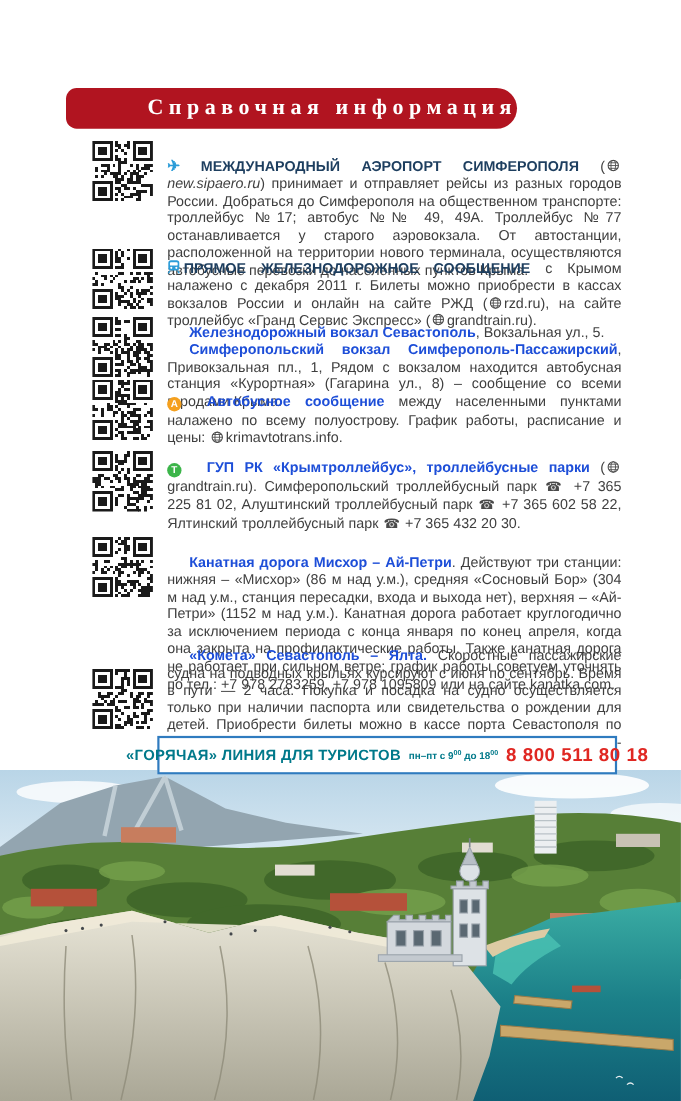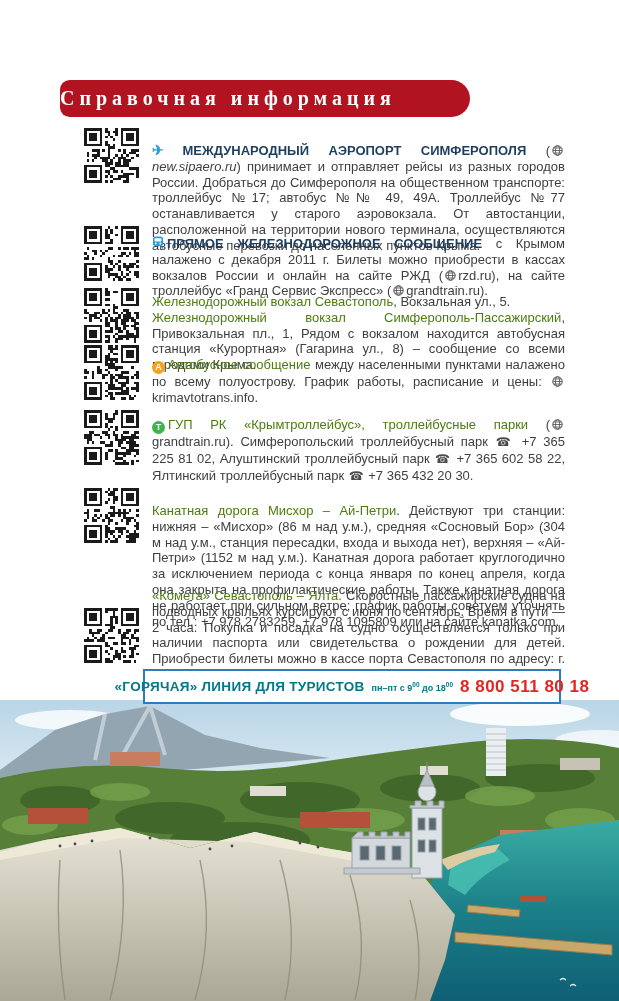--- a/index.html
+++ b/index.html
@@ -1,32 +1,32 @@
 <!DOCTYPE html>
 <html><head>
 <meta charset="utf-8">
 <style>
   html,body{margin:0;padding:0;background:#ffffff;}
   .page{position:relative;width:619px;height:1001px;background:#fff;overflow:hidden;
         font-family:"Liberation Sans",sans-serif;}
   
   .banner{position:absolute;left:60px;top:80px;width:410px;height:37px;
           background:#b11420;border-radius:10px 19px 19px 10px;
-          display:flex;align-items:center;justify-content:flex-start;}
+          display:flex;align-items:center;justify-content:flex-end;}
   .banner-text{color:#fff;font-family:"Liberation Serif",serif;font-weight:bold;
                font-size:20px;letter-spacing:5px;white-space:nowrap;}
   
   .qr{position:absolute;left:84px;width:55px;height:55px;}
   
   .para{position:absolute;left:152px;width:413px;font-size:13px;line-height:15.8px;
         color:#3f3f3f;text-align:justify;}
   .sec-airport{top:143px}.sec-railway{top:236px}.sec-stations{top:294px}
   .sec-bus{top:357px}.sec-trolleybus{top:417px}.sec-cablecar{top:503px}.sec-kometa{top:588px}
   .run-head{font-weight:bold;color:#1d3e5f;}
-  .run-bold{font-weight:normal;color:#4d7c0f;}
+  .run-bold{font-weight:bold;color:#1d4ed8;margin-left:20px;}
   .run-italic{font-style:italic;}
   .ic-plane{color:#2b9cd8;font-weight:bold;font-size:14px;margin-right:3px;}
   .ic-train{vertical-align:-1px;margin-right:3px;}
   .ic-globe{vertical-align:-1px;margin:0 2px;}
   .ic-phone{color:#4a4a4a;font-size:12px;margin:0 1px;}
   .badge{display:inline-block;width:13px;height:13px;line-height:13px;border-radius:50%;
          color:#fff;font-size:9px;font-weight:bold;text-align:center;vertical-align:-1px;
          margin-right:3px;}
   .badge-a{background:#f5a01e;}
   .badge-t{background:#3cb54a;}
@@ -967,21 +967,21 @@
           <path d="M2.4,10.3 L1,12.6 M9.6,10.3 L11,12.6" stroke="#2b9cd8" stroke-width="1.2"></path>
         </svg><span class="run-head">ПРЯМОЕ ЖЕЛЕЗНОДОРОЖНОЕ СООБЩЕНИЕ</span><span> с Крымом налажено с декабря 2011 г. Билеты можно приобрести в кассах вокзалов России и онлайн на сайте РЖД (</span><svg class="ic-globe" width="11" height="11" viewBox="0 0 11 11">
           <circle cx="5.5" cy="5.5" r="4.7" fill="none" stroke="#4a4a4a" stroke-width="1"></circle>
           <ellipse cx="5.5" cy="5.5" rx="2.1" ry="4.7" fill="none" stroke="#4a4a4a" stroke-width="0.8"></ellipse>
           <path d="M0.9,5.5 H10.1 M1.6,3 H9.4 M1.6,8 H9.4" stroke="#4a4a4a" stroke-width="0.8"></path>
         </svg><span>rzd.ru), на сайте троллейбус «Гранд Сервис Экспресс» (</span><svg class="ic-globe" width="11" height="11" viewBox="0 0 11 11">
           <circle cx="5.5" cy="5.5" r="4.7" fill="none" stroke="#4a4a4a" stroke-width="1"></circle>
           <ellipse cx="5.5" cy="5.5" rx="2.1" ry="4.7" fill="none" stroke="#4a4a4a" stroke-width="0.8"></ellipse>
           <path d="M0.9,5.5 H10.1 M1.6,3 H9.4 M1.6,8 H9.4" stroke="#4a4a4a" stroke-width="0.8"></path>
         </svg><span>grandtrain.ru).</span></div>
-      <div class="para sec-stations"><span class="run-bold">Железнодорожный вокзал Севастополь</span><span>, Вокзальная ул., 5.</span><br><span class="run-bold">Железнодорожный вокзал Симферополь-Пассажирский</span><span>, Привокзальная пл., 1,  Рядом с вокзалом находится автобусная станция «Курортная» (Гагарина ул., 8) – сообщение со всеми городами Крыма.</span></div>
+      <div class="para sec-stations"><span class="run-bold">Железнодорожный вокзал Севастополь</span><span>, Вокзальная ул., 5.</span><br><span class="run-bold">Симферопольский вокзал Симферополь-Пассажирский</span><span>, Привокзальная пл., 1,  Рядом с вокзалом находится автобусная станция «Курортная» (Гагарина ул., 8) – сообщение со всеми городами Крыма.</span></div>
       <div class="para sec-bus"><span class="badge badge-a">А</span><span class="run-bold">Автобусное сообщение</span><span> между населенными пунктами налажено по всему полуострову. График работы, расписание и цены: </span><svg class="ic-globe" width="11" height="11" viewBox="0 0 11 11">
           <circle cx="5.5" cy="5.5" r="4.7" fill="none" stroke="#4a4a4a" stroke-width="1"></circle>
           <ellipse cx="5.5" cy="5.5" rx="2.1" ry="4.7" fill="none" stroke="#4a4a4a" stroke-width="0.8"></ellipse>
           <path d="M0.9,5.5 H10.1 M1.6,3 H9.4 M1.6,8 H9.4" stroke="#4a4a4a" stroke-width="0.8"></path>
         </svg><span>krimavtotrans.info.</span></div>
       <div class="para sec-trolleybus"><span class="badge badge-t">Т</span><span class="run-bold">ГУП РК «Крымтроллейбус», троллейбусные парки</span><span> (</span><svg class="ic-globe" width="11" height="11" viewBox="0 0 11 11">
           <circle cx="5.5" cy="5.5" r="4.7" fill="none" stroke="#4a4a4a" stroke-width="1"></circle>
           <ellipse cx="5.5" cy="5.5" rx="2.1" ry="4.7" fill="none" stroke="#4a4a4a" stroke-width="0.8"></ellipse>
           <path d="M0.9,5.5 H10.1 M1.6,3 H9.4 M1.6,8 H9.4" stroke="#4a4a4a" stroke-width="0.8"></path>
         </svg><span>grandtrain.ru). Симферопольский троллейбусный парк </span><span class="ic-phone">☎</span><span> +7 365 225 81 02, Алуштинский троллейбусный парк </span><span class="ic-phone">☎</span><span> +7 365 602 58 22, Ялтинский троллейбусный парк </span><span class="ic-phone">☎</span><span> +7 365 432 20 30.</span></div>

